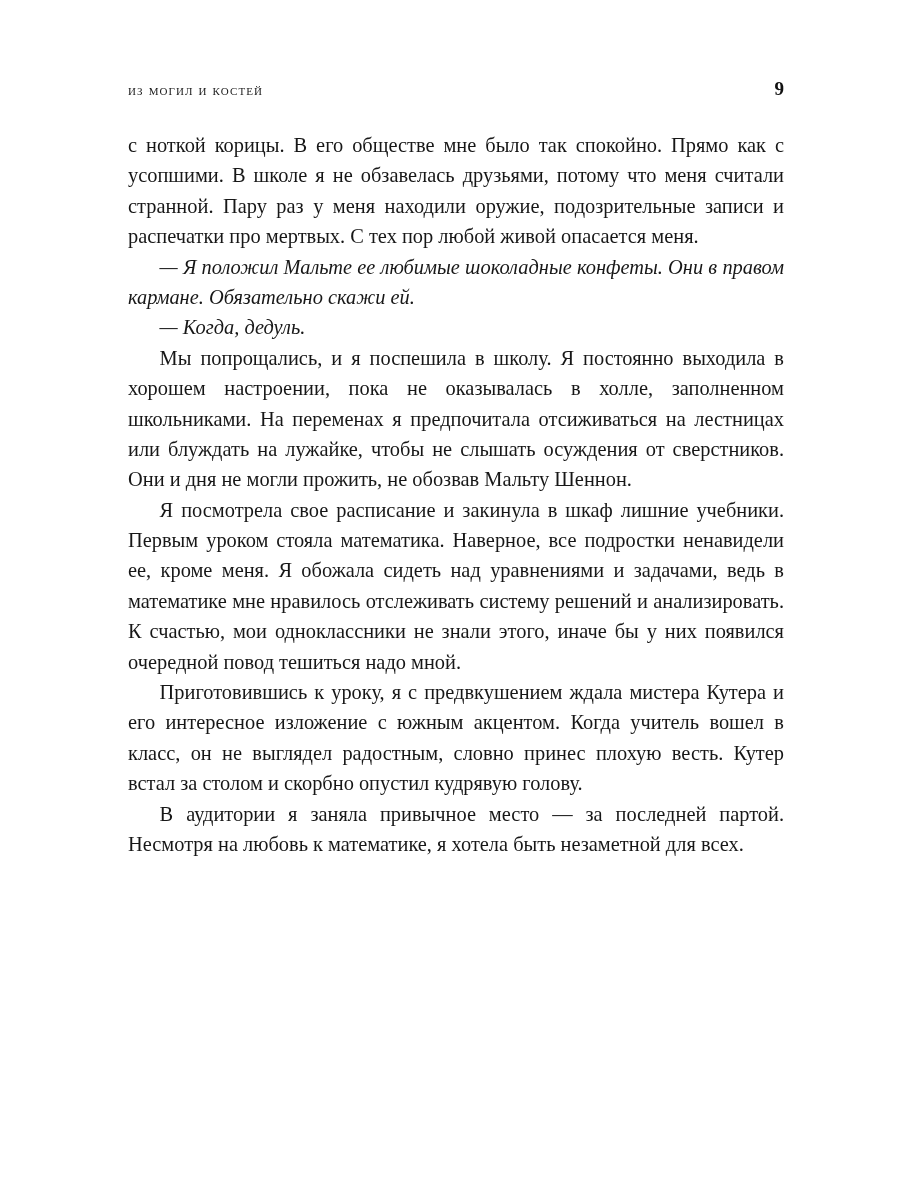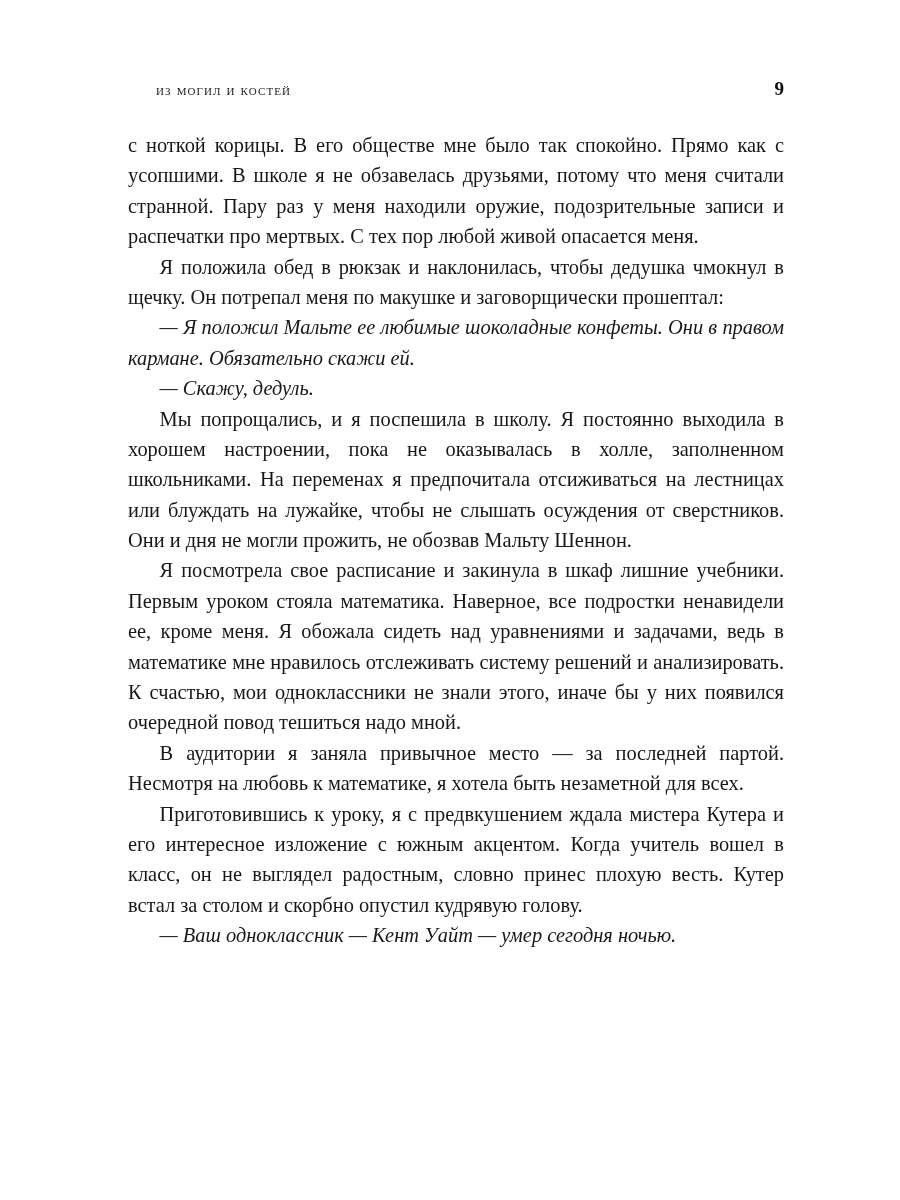--- a/index.html
+++ b/index.html
@@ -19,21 +19,20 @@
     width: 900px;
     height: 1200px;
     box-sizing: border-box;
     padding: 78px 116px 40px 128px;
   }
   .running-head {
     display: flex;
     align-items: baseline;
     justify-content: space-between;
     margin-bottom: 30px;
-    margin-left: 28px;
   }
   .running-title {
     font-family: "Liberation Serif", serif;
     font-size: 15.5px;
     letter-spacing: 1.1px;
     font-variant: small-caps;
     text-transform: lowercase;
     color: #1a1a1a;
     white-space: nowrap;
   }
@@ -68,23 +67,21 @@
 
 <div class="page">
 
   <div class="running-head">
     <div class="running-title">Из могил и костей</div>
     <div class="folio">9</div>
   </div>
 
   <div class="body-text">
       <p class="">с ноткой корицы. В его обществе мне было так спокойно. Прямо как с усопшими. В школе я не обзавелась друзьями, потому что меня считали странной. Пару раз у меня находили оружие, подозрительные записи и распечатки про мертвых. С тех пор любой живой опасается меня.</p>
-      <p class="indent">Я положила обед в рюкзак и наклонилась, чтобы дедушка чмокнул в щечку. Он потрепал меня по макушке и заговорщически прошептал:</p>
       <p class="dash">— Я положил Мальте ее любимые шоколадные конфеты. Они в правом кармане. Обязательно скажи ей.</p>
-      <p class="dash">— Скажу, дедуль.</p>
+      <p class="dash">— Когда, дедуль.</p>
       <p class="indent">Мы попрощались, и я поспешила в школу. Я постоянно выходила в хорошем настроении, пока не оказывалась в холле, заполненном школьниками. На переменах я предпочитала отсиживаться на лестницах или блуждать на лужайке, чтобы не слышать осуждения от сверстников. Они и дня не могли прожить, не обозвав Мальту Шеннон.</p>
       <p class="indent">Я посмотрела свое расписание и закинула в шкаф лишние учебники. Первым уроком стояла математика. Наверное, все подростки ненавидели ее, кроме меня. Я обожала сидеть над уравнениями и задачами, ведь в математике мне нравилось отслеживать систему решений и анализировать. К счастью, мои одноклассники не знали этого, иначе бы у них появился очередной повод тешиться надо мной.</p>
+      <p class="indent">Приготовившись к уроку, я с предвкушением ждала мистера Кутера и его интересное изложение с южным акцентом. Когда учитель вошел в класс, он не выглядел радостным, словно принес плохую весть. Кутер встал за столом и скорбно опустил кудрявую голову.</p>
       <p class="indent">В аудитории я заняла привычное место — за последней партой. Несмотря на любовь к математике, я хотела быть незаметной для всех.</p>
-      <p class="indent">Приготовившись к уроку, я с предвкушением ждала мистера Кутера и его интересное изложение с южным акцентом. Когда учитель вошел в класс, он не выглядел радостным, словно принес плохую весть. Кутер встал за столом и скорбно опустил кудрявую голову.</p>
-      <p class="dash">— Ваш одноклассник — Кент Уайт — умер сегодня ночью.</p>
     </div>
 
 </div>
 
 </body></html>

